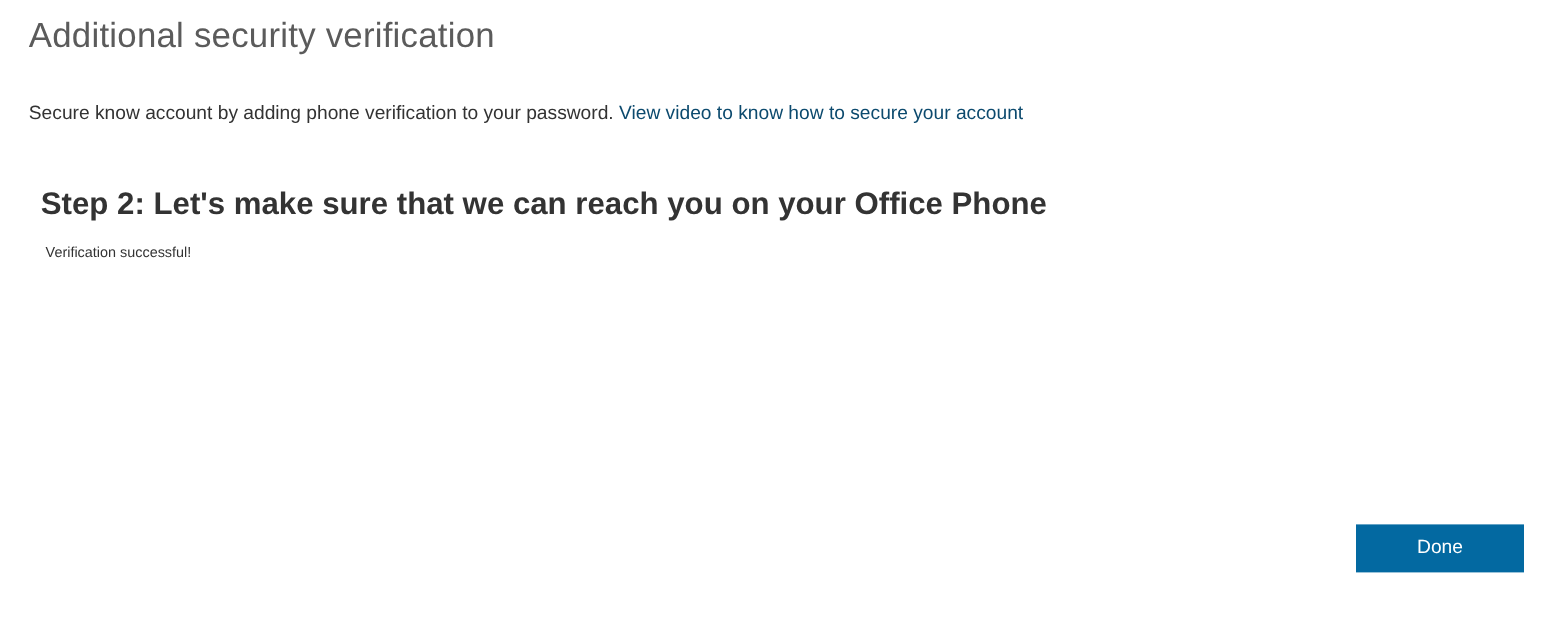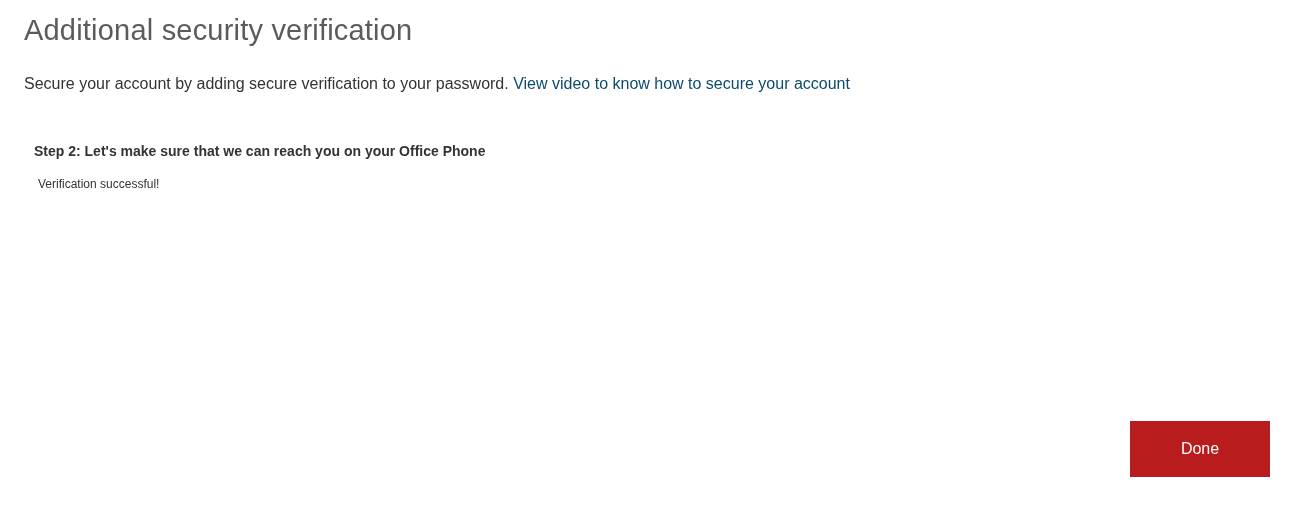--- a/index.html
+++ b/index.html
@@ -12,68 +12,68 @@
       background: #ffffff;
       width: 1300px;
       height: 519px;
       position: relative;
       padding: 14px 24px 24px 24px;
     }
     .page-title {
       font-size: 29px;
       font-weight: 300;
       color: #5b5b5b;
-      margin-bottom: 28px;
+      margin-bottom: 39px;
       letter-spacing: 0.2px;
     }
     .intro-line {
       font-size: 16px;
       color: #333333;
       margin-bottom: 50px;
     }
     .intro-line .link {
       color: #0c4a6e;
       text-decoration: none;
       cursor: pointer;
     }
     .step-heading {
-      font-size: 14px;
+      font-size: 26px;
       font-weight: 700;
       color: #333333;
       margin-left: 10px;
       margin-bottom: 18px;
     }
     .status-message {
       font-size: 12px;
       color: #333333;
       margin-left: 14px;
     }
     .done-button {
       position: absolute;
       right: 30px;
       bottom: 42px;
       width: 140px;
-      height: 56px;
-      background: #b91c1c;
+      height: 40px;
+      background: #0369a1;
       color: #ffffff;
       border: none;
       font-size: 16px;
       font-family: inherit;
       cursor: pointer;
       display: flex;
       align-items: center;
       justify-content: center;
     }
   </style>
 </head>
 <body>
 
 <h1 class="page-title">Additional security verification</h1>
 
 <p class="intro-line">
-  <span>Secure your account by adding secure verification to your password. </span><a class="link">View video to know how to secure your account</a>
+  <span>Secure know account by adding phone verification to your password. </span><a class="link">View video to know how to secure your account</a>
 </p>
 
 <h2 class="step-heading">Step 2: Let's make sure that we can reach you on your Office Phone</h2>
 
 <p class="status-message">Verification successful!</p>
 
 <button class="done-button">Done</button>
 
 </body></html>

